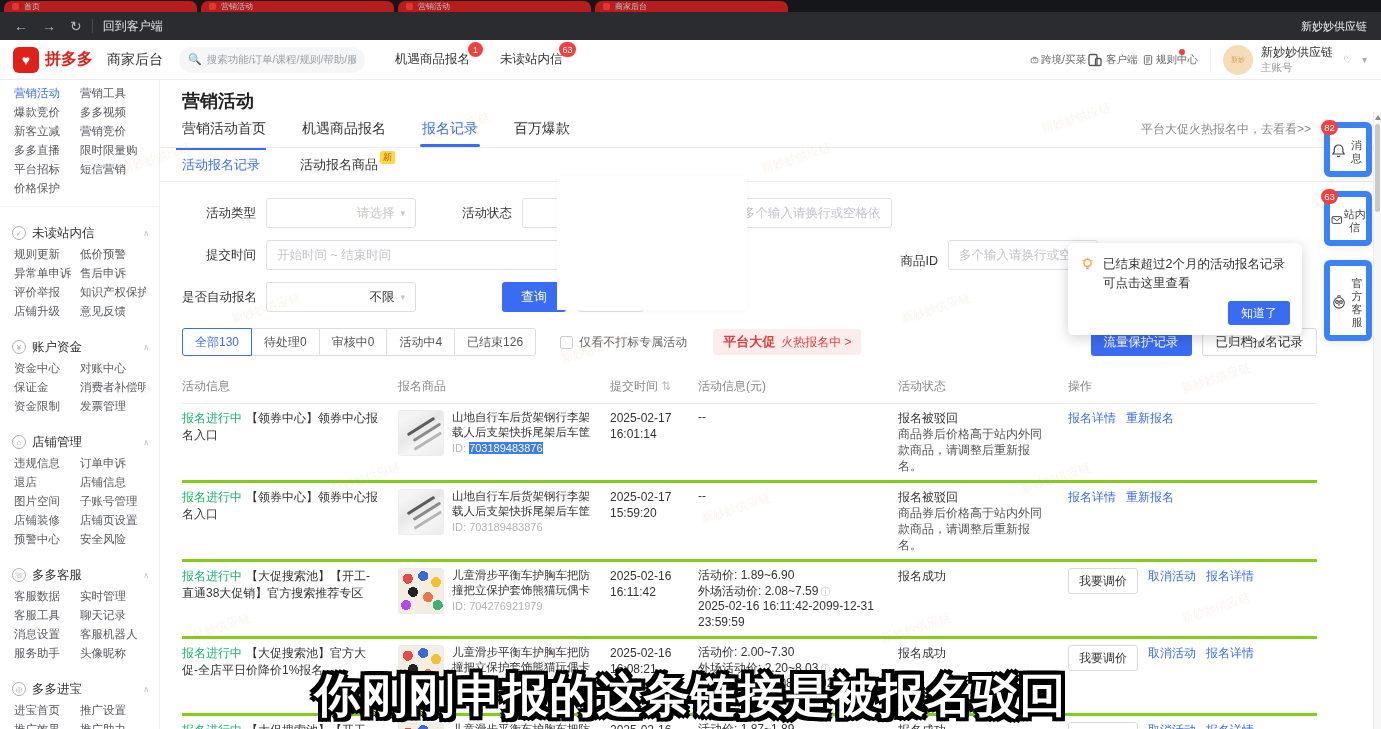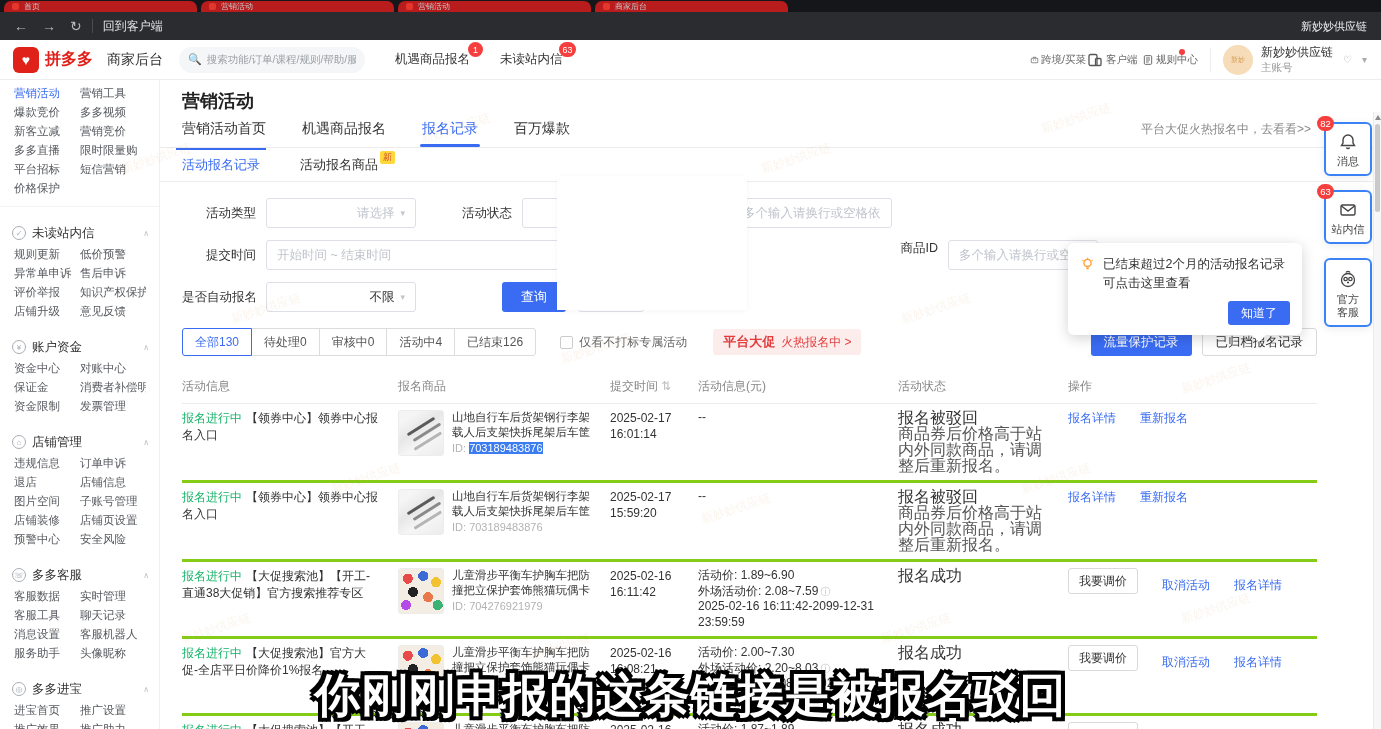--- a/index.html
+++ b/index.html
@@ -66,21 +66,21 @@
   .frow{display:flex;align-items:center;height:30px;margin-bottom:12px}
   .flabel{width:84px;text-align:right;padding-right:10px;font-size:12.5px;color:#333;flex:none;white-space:nowrap}
   .flabel.narrow{width:60px}
   .fselect,.finput{height:30px;border:1px solid #dcdfe6;border-radius:3px;display:flex;align-items:center;padding:0 10px;font-size:12.5px;background:#fff}
   .fselect{width:150px;justify-content:flex-end}
   .fselect .val{color:#c0c4cc;white-space:nowrap;overflow:hidden}
   .fselect .val.solid{color:#333}
   .caretd{color:#c0c4cc;font-size:9px;margin-left:6px}
   .finput .ph{color:#c0c4cc;white-space:nowrap;overflow:hidden}
   .w160{width:160px}.w370{width:370px}.w150{width:150px}
-  .goods-wrap{position:absolute;left:736px;top:58px;height:30px;display:flex;align-items:flex-start}
+  .goods-wrap{position:absolute;left:736px;top:58px;height:30px;display:flex;align-items:flex-end}
   .goods-wrap .flabel{width:52px}
   .btn-primary{height:30px;padding:0 19px;background:#3a6cf3;color:#fff;font-size:13px;border-radius:3px;display:flex;align-items:center;border:none;white-space:nowrap}
   .btn-plain{height:30px;padding:0 19px;background:#fff;color:#555;font-size:13px;border-radius:3px;border:1px solid #dcdfe6;display:flex;align-items:center;white-space:nowrap}
   .ml86{margin-left:86px}.ml12{margin-left:12px}
 
   .toolbar{display:flex;align-items:center;padding:4px 56px 12px 22px;position:relative}
   .chips{display:flex}
   .chip{height:28px;padding:0 12px;border:1px solid #dcdcdc;font-size:12px;color:#555;display:flex;align-items:center;margin-left:-1px;background:#fff;white-space:nowrap}
   .chip:first-child{border-radius:3px 0 0 3px;margin-left:0}
   .chip:last-child{border-radius:0 3px 3px 0}
@@ -105,37 +105,37 @@
   .thumb.bike{background:linear-gradient(145deg,#f5f5f5 18%,#e7e7e7 42%,#f6f6f6 66%,#ececec 100%)}
   .thumb.bike::after{content:"";position:absolute;left:6px;top:14px;width:32px;height:3px;background:#5a5a5a;border-radius:2px;transform:rotate(-32deg);box-shadow:2px 8px 0 #8a8a8a,-2px 16px 0 #b5b5b5}
   .thumb.panda{background:radial-gradient(circle at 20% 22%,#e84a4a 0 5px,transparent 5px),radial-gradient(circle at 55% 16%,#3b69d6 0 5px,transparent 5px),radial-gradient(circle at 84% 30%,#f2c230 0 5px,transparent 5px),radial-gradient(circle at 32% 52%,#222 0 5px,transparent 5px),radial-gradient(circle at 66% 64%,#e8784a 0 5px,transparent 5px),radial-gradient(circle at 88% 82%,#3bb273 0 5px,transparent 5px),radial-gradient(circle at 16% 82%,#b44ae8 0 5px,transparent 5px),#f3ede4}
   .pcol{min-width:0}
   .ptt{font-size:11.5px;color:#333;line-height:15px;max-height:30px;overflow:hidden}
   .pid{font-size:11px;color:#b3b3b3;margin-top:2px;white-space:nowrap}
   .pid .sel{background:#3b7cf0;color:#fff}
   .c-sub{font-size:12px;color:#333;line-height:16px;padding-right:6px}
   .c-info{font-size:12px;color:#333;line-height:15.5px;padding-right:10px}
   .tip-i{color:#b9bec6;font-size:10px;margin-left:2px}
-  .c-state{font-size:16px;color:#333;line-height:16px;padding-right:18px}
+  .c-state{font-size:12px;color:#333;line-height:16px;padding-right:18px}
   .state-detail{color:#555}
-  .c-ops{display:flex;align-items:flex-end;gap:24px}
+  .c-ops{display:flex;align-items:flex-start;gap:10px}
   .opbtn{height:26px;padding:0 10px;border:1px solid #d9d9d9;border-radius:3px;font-size:12px;color:#333;background:#fff;display:flex;align-items:center;white-space:nowrap}
   .oplink{font-size:12px;color:#3a6cf3;white-space:nowrap}
 
   
   .blankpanel{position:absolute;left:557px;top:176px;width:190px;height:134px;background:#fff;z-index:6;box-shadow:0 1px 6px rgba(0,0,0,.04)}
   .tooltip{position:absolute;left:1068px;top:243px;width:234px;background:#fff;border-radius:6px;box-shadow:0 3px 14px rgba(0,0,0,.18);z-index:30;padding:12px 12px 10px}
   .tooltip::after{content:"";position:absolute;bottom:-5px;right:38px;width:10px;height:10px;background:#fff;transform:rotate(45deg);box-shadow:3px 3px 6px rgba(0,0,0,.06)}
   .tooltip .tbody{display:flex;gap:8px;font-size:12.5px;color:#333;line-height:19px}
   .bulb{flex:none;margin-top:2px}
   .tooltip .tfoot{display:flex;justify-content:flex-end;margin-top:8px}
   .know-btn{background:#3a6cf3;color:#fff;font-size:12px;height:24px;padding:0 13px;border-radius:3px;display:flex;align-items:center;border:none}
 
   .rail{position:absolute;right:9px;top:122px;width:48px;z-index:25;display:flex;flex-direction:column;gap:14px}
-  .railcard{background:#fff;border:2px solid #3b82f6;border-radius:6px;box-shadow:0 2px 8px rgba(0,0,0,.08);display:flex;flex-direction:column;align-items:center;padding:8px 0 6px;position:relative}
+  .railcard{background:#fff;border:6px solid #3b82f6;border-radius:6px;box-shadow:0 2px 8px rgba(0,0,0,.08);display:flex;flex-direction:row;align-items:center;padding:8px 0 6px;position:relative}
   .railcard .rl{font-size:11px;color:#444;margin-top:3px;text-align:center;line-height:13px;white-space:pre-line}
   .rbadge{position:absolute;top:-8px;left:-9px;background:#f53f3f;color:#fff;font-size:9.5px;min-width:17px;height:15px;border-radius:8px;display:flex;align-items:center;justify-content:center;padding:0 3px;z-index:2}
 
   .scrollbar{position:absolute;right:0;top:112px;bottom:0;width:8px;background:#f7f7f7;border-left:1px solid #ebebeb;z-index:40}
   .sb-up{position:absolute;top:3px;left:1px;width:0;height:0;border-left:3px solid transparent;border-right:3px solid transparent;border-bottom:5px solid #8a8a8a}
   .sb-thumb{position:absolute;top:12px;left:1px;width:5px;height:88px;background:#c9c9c9;border-radius:3px}
 
   .caption{position:absolute;left:0;right:0;bottom:2px;text-align:center;font-size:46px;font-weight:900;color:#fff;letter-spacing:1px;z-index:50;white-space:nowrap;
     text-shadow:-4px -4px 0 #000,4px -4px 0 #000,-4px 4px 0 #000,4px 4px 0 #000,-4px 0 0 #000,4px 0 0 #000,0 -4px 0 #000,0 4px 0 #000,-3px -3px 0 #000,3px 3px 0 #000,3px -3px 0 #000,-3px 3px 0 #000}
 

